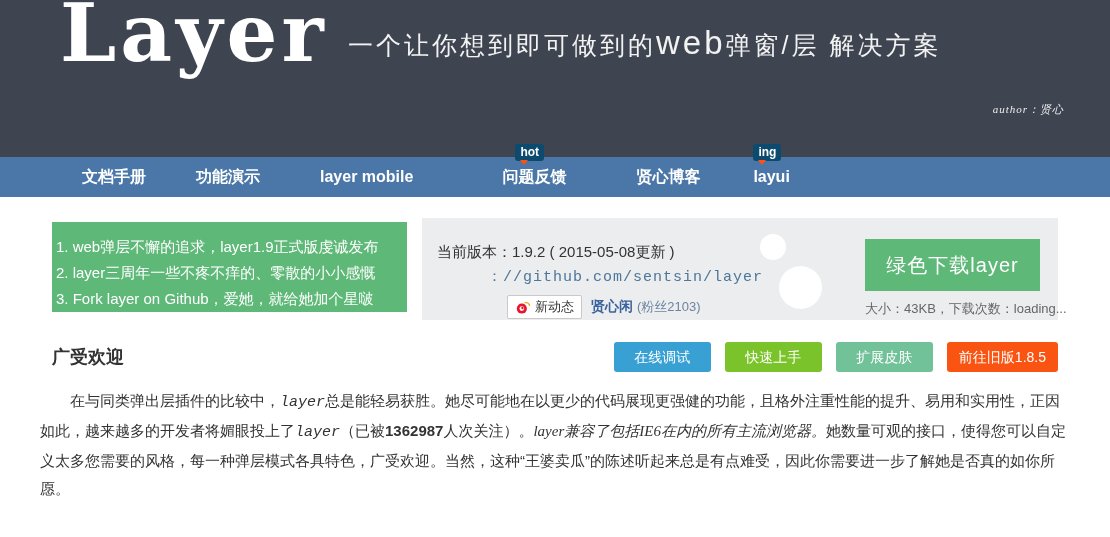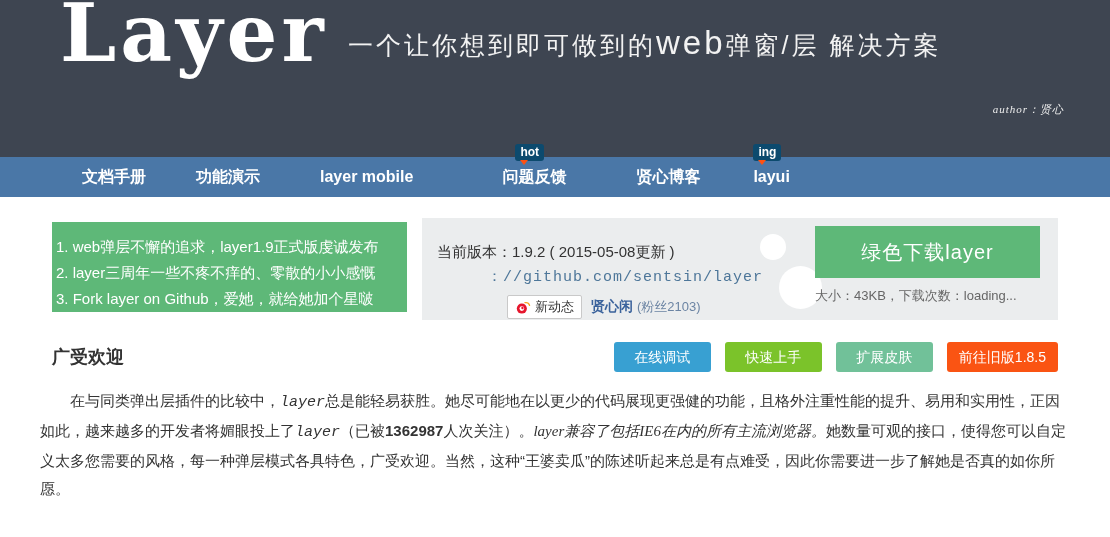--- a/index.html
+++ b/index.html
@@ -82,21 +82,21 @@
     padding:2px 7px; font-size:13px; color:#333; cursor:pointer;justify-content:space-between;
   }
   .weibo-btn svg { display:block; }
   .weibo-user { color:#3b639c; font-weight:bold; font-size:14px; margin-left:9px; cursor:pointer; text-decoration:none; }
   .weibo-fans { color:#6b84a3; font-size:13px; margin-left:4px; }
 
   .circle { position:absolute; background:#fff; border-radius:50%; }
   .circle-small { left:338px; top:16px; width:26px; height:26px; }
   .circle-big   { left:357px; top:48px; width:43px; height:43px; }
 
-  .download { position:absolute; top:8px; right:18px; width:225px; }
+  .download { position:absolute; top:21px; right:18px; width:175px; }
   .download-btn {
     display:block; height:52px; line-height:52px; text-align:center;
     background:#5eb878; color:#fff; font-size:20px; cursor:pointer; text-decoration:none;
     letter-spacing:1px;
   }
   .download-meta { margin-top:9px; font-size:13px; color:#666; white-space:nowrap; }
 
   
   .action-row { margin:22px 52px 0; display:flex; align-items:center; }
   .section-title { margin:0; font-size:18px; font-weight:bold; color:#333; }

